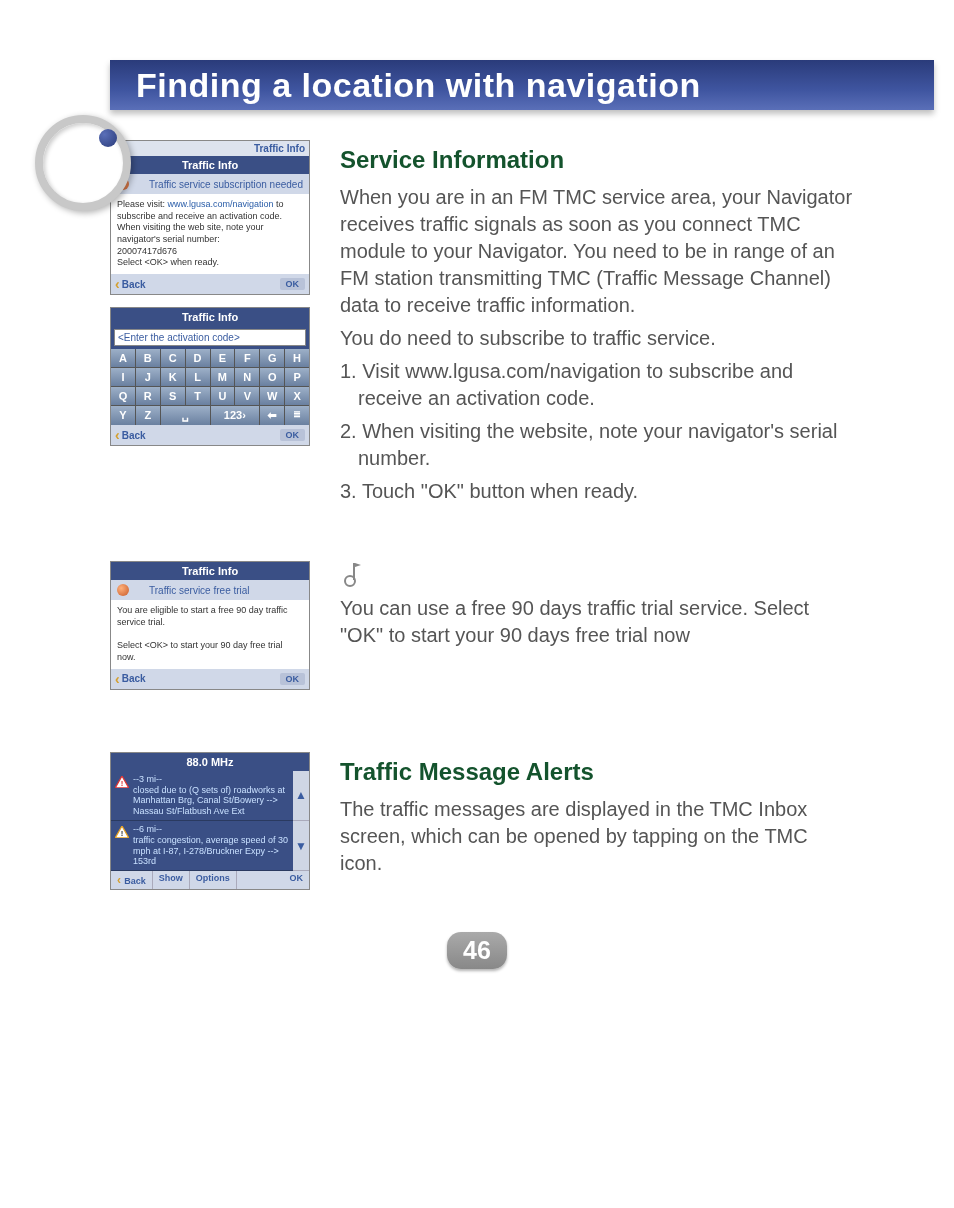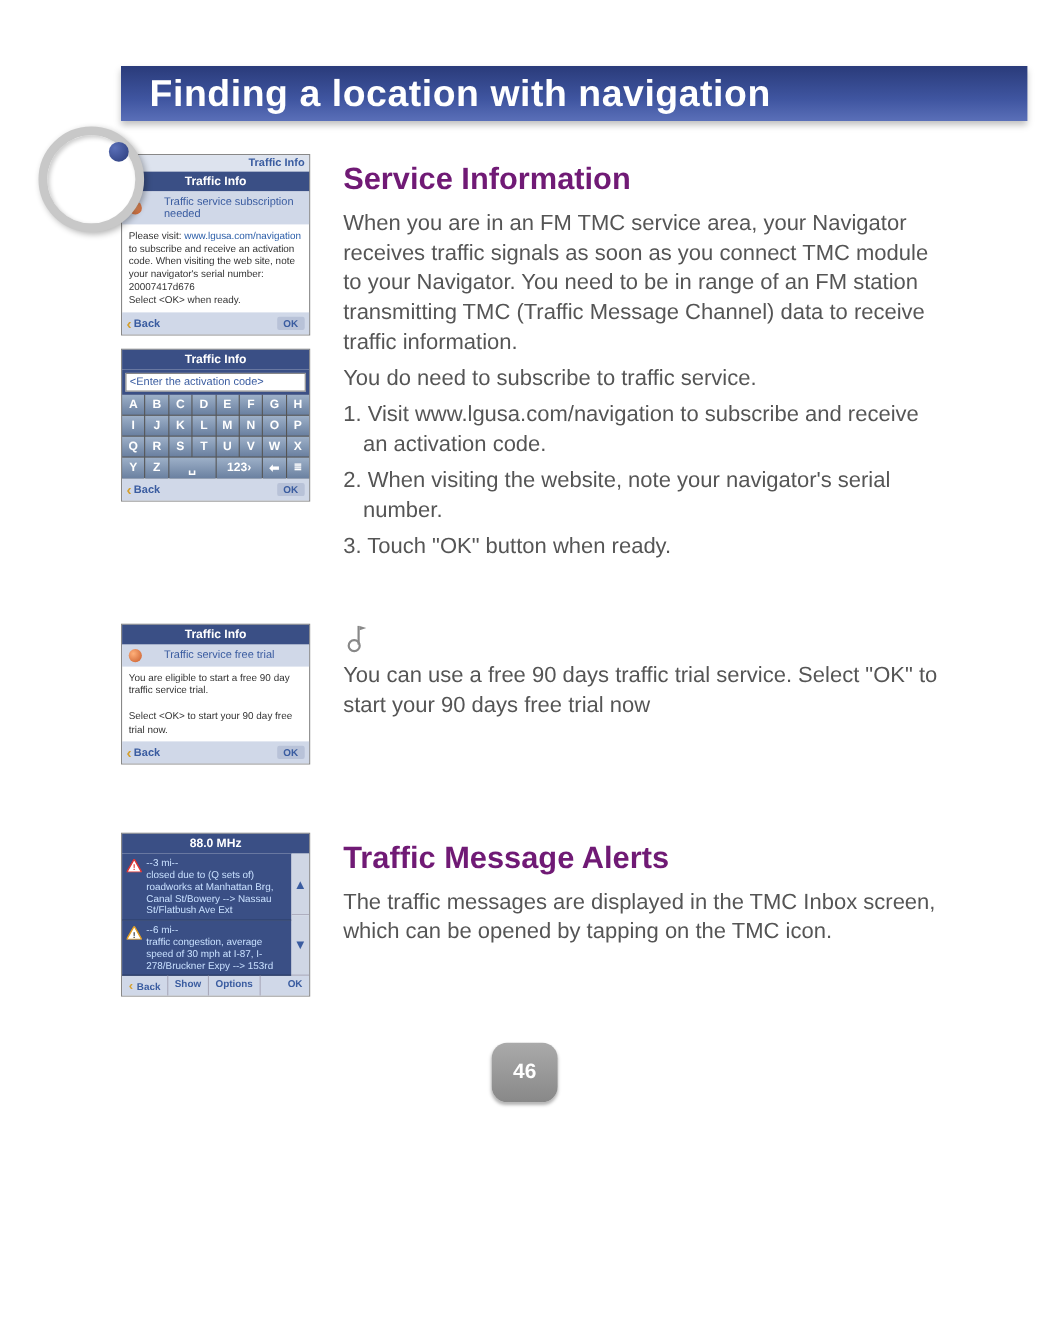--- a/index.html
+++ b/index.html
@@ -56,32 +56,32 @@
     height: 18px;
     border-radius: 50%;
     background: radial-gradient(circle at 30% 30%, #5a6fb8, #2a3b7a);
   }
   .content {
     display: flex;
     gap: 30px;
     padding: 0 100px 0 110px;
   }
   .left-col {
-    width: 172px;
+    width: 200px;
     flex-shrink: 0;
   }
   .right-col {
     flex: 1;
     font-size: 20px;
     line-height: 1.35;
     color: #555;
   }
   .right-col h2 {
-    color: #701a75;
-    font-size: 28px;
+    color: #14532d;
+    font-size: 24px;
     font-weight: bold;
     margin: 4px 0 8px 0;
   }
   .right-col p {
     margin: 0 0 6px 0;
   }
   .mini-screen {
     border: 1px solid #888;
     margin-bottom: 12px;
     font-size: 10px;
@@ -249,23 +249,23 @@
     width: 24px;
     margin-bottom: 6px;
   }
   .page-num {
     width: 60px;
     margin: 30px auto 0;
     background: linear-gradient(to bottom, #aaa, #888);
     border-radius: 14px;
     color: #fff;
     font-weight: bold;
-    font-size: 19px;
+    font-size: 25px;
     text-align: center;
-    padding: 16px 0;
+    padding: 4px 0;
     box-shadow: 0 2px 3px rgba(0,0,0,0.3);
   }
 </style>
 </head>
 <body>
 
 <div class="page">
   <div class="ring">
     <div class="ring-outer">
         <div class="ring-dot"></div>

